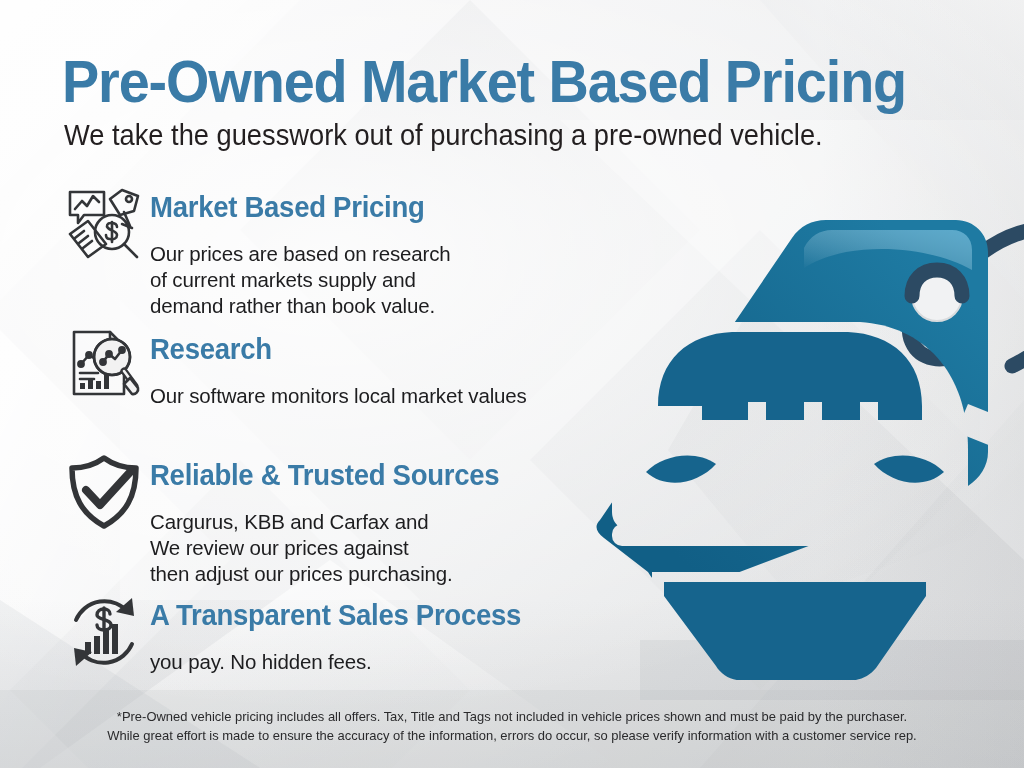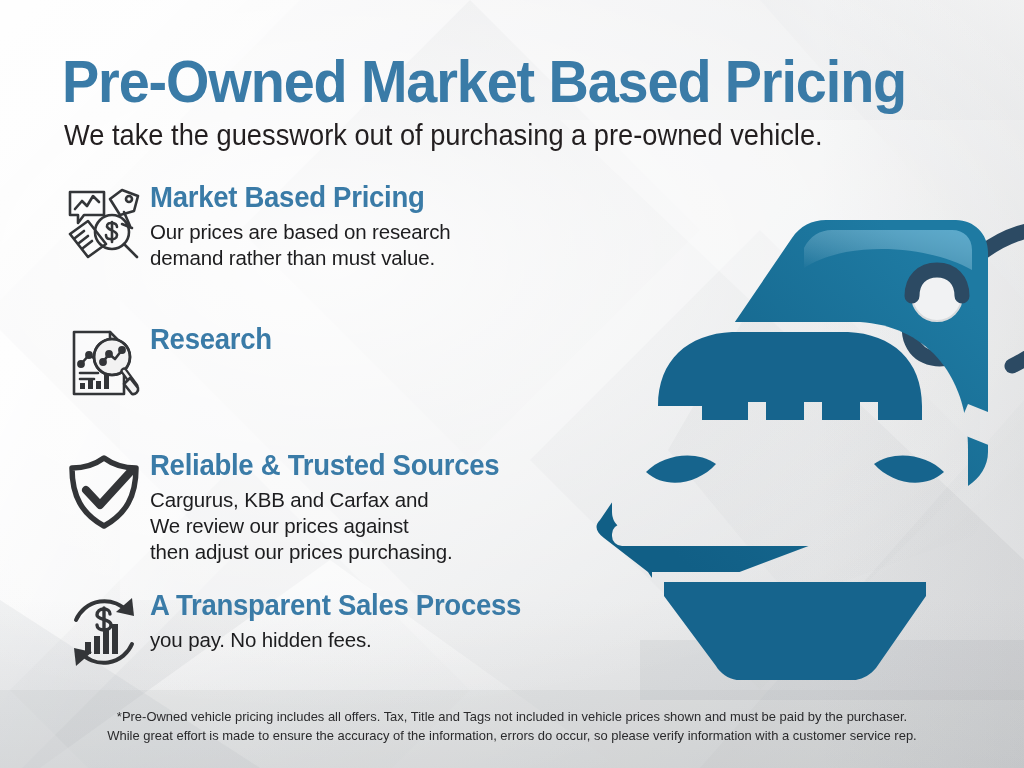--- a/index.html
+++ b/index.html
@@ -49,32 +49,32 @@
     font-size:29px; line-height:1.1; color:#231f20;
     transform:scaleX(.94); transform-origin:left center;
     white-space:nowrap;
   }
 
   .feature{ position:absolute; left:0; width:620px; }
   .feature .icon{
     position:absolute; left:62px; top:0; width:84px; height:84px;
   }
   .feature .icon svg{ display:block; width:100%; height:100%; }
-  .feature .ftext{ position:absolute; left:150px; top:0; width:470px; }
+  .feature .ftext{ position:absolute; left:150px; top:10px; width:470px; }
 
   .fhead{
     font-family:"Liberation Sans Narrow","Liberation Sans", sans-serif;
     font-weight:bold; font-size:29px; line-height:1.05;
     color:#3a7ba7; letter-spacing:-0.3px;
     transform:scaleX(.95); transform-origin:left center;
     white-space:nowrap;
   }
   .fbody{
     font-size:20.5px; line-height:26px; color:#1d1d1f;
-    margin-top:7px; letter-spacing:-.15px;
+    margin-top:19px; letter-spacing:-.15px;
   }
   .fbody span{ display:block; white-space:nowrap; }
 
   
   #feat-0{ top:182px; }
   #feat-1{ top:324px; }
   #feat-2{ top:450px; }
   #feat-3{ top:590px; }
 
   
@@ -261,21 +261,22 @@
           <path d="M62,62 L75,75"></path>
           <path d="M50,40 V60"></path>
           <path d="M55,45 C55,42 52,41 49,41 C45,41 44,44 46,46
                    C49,49 55,49 55,53 C55,56 52,58 48,57 C45,57 44,55 44,53"></path>
         </svg>
       </div>
       <div class="ftext">
         <div class="fhead">Market Based Pricing</div>
         <div class="fbody">
           <span>Our prices are based on research</span>
-          <span>demand rather than must value.</span>
+          <span>of current markets supply and</span>
+          <span>demand rather than book value.</span>
         </div>
       </div>
     </div>
 
     <div class="feature" id="feat-1">
       <div class="icon">
         <svg viewBox="0 0 84 84" fill="none" stroke="#333538" stroke-width="2.6" stroke-linecap="round" stroke-linejoin="round">
 
           <path d="M12,8 H48 L62,22 V70 H12 Z"></path>
           <path d="M48,8 V22 H62"></path>
@@ -301,20 +302,21 @@
           <circle cx="47" cy="30" r="2.6" fill="#333538"></circle>
           <circle cx="60" cy="26" r="2.6" fill="#333538"></circle>
           <path d="M62,47 L73,62" stroke-width="7"></path>
           <path d="M62,47 L73,62" stroke="#f2f2f2" stroke-width="2.6"></path>
           <path d="M68,54 L76,64 A5,5 0 0 1 70,70 L62,60 Z" fill="#f2f2f2"></path>
         </svg>
       </div>
       <div class="ftext">
         <div class="fhead">Research</div>
         <div class="fbody">
+          <span>Our software monitors local market values</span>
         </div>
       </div>
     </div>
 
     <div class="feature" id="feat-2">
       <div class="icon">
         <svg viewBox="0 0 84 84" fill="none" stroke="#333538" stroke-width="5.5" stroke-linecap="round" stroke-linejoin="round">
           <path d="M42,8 C53,16 65,18 74,18 C74,46 64,64 42,76
                    C20,64 10,46 10,18 C19,18 31,16 42,8 Z"></path>
           <polyline points="24,40 38,55 70,20" stroke-width="8"></polyline>

